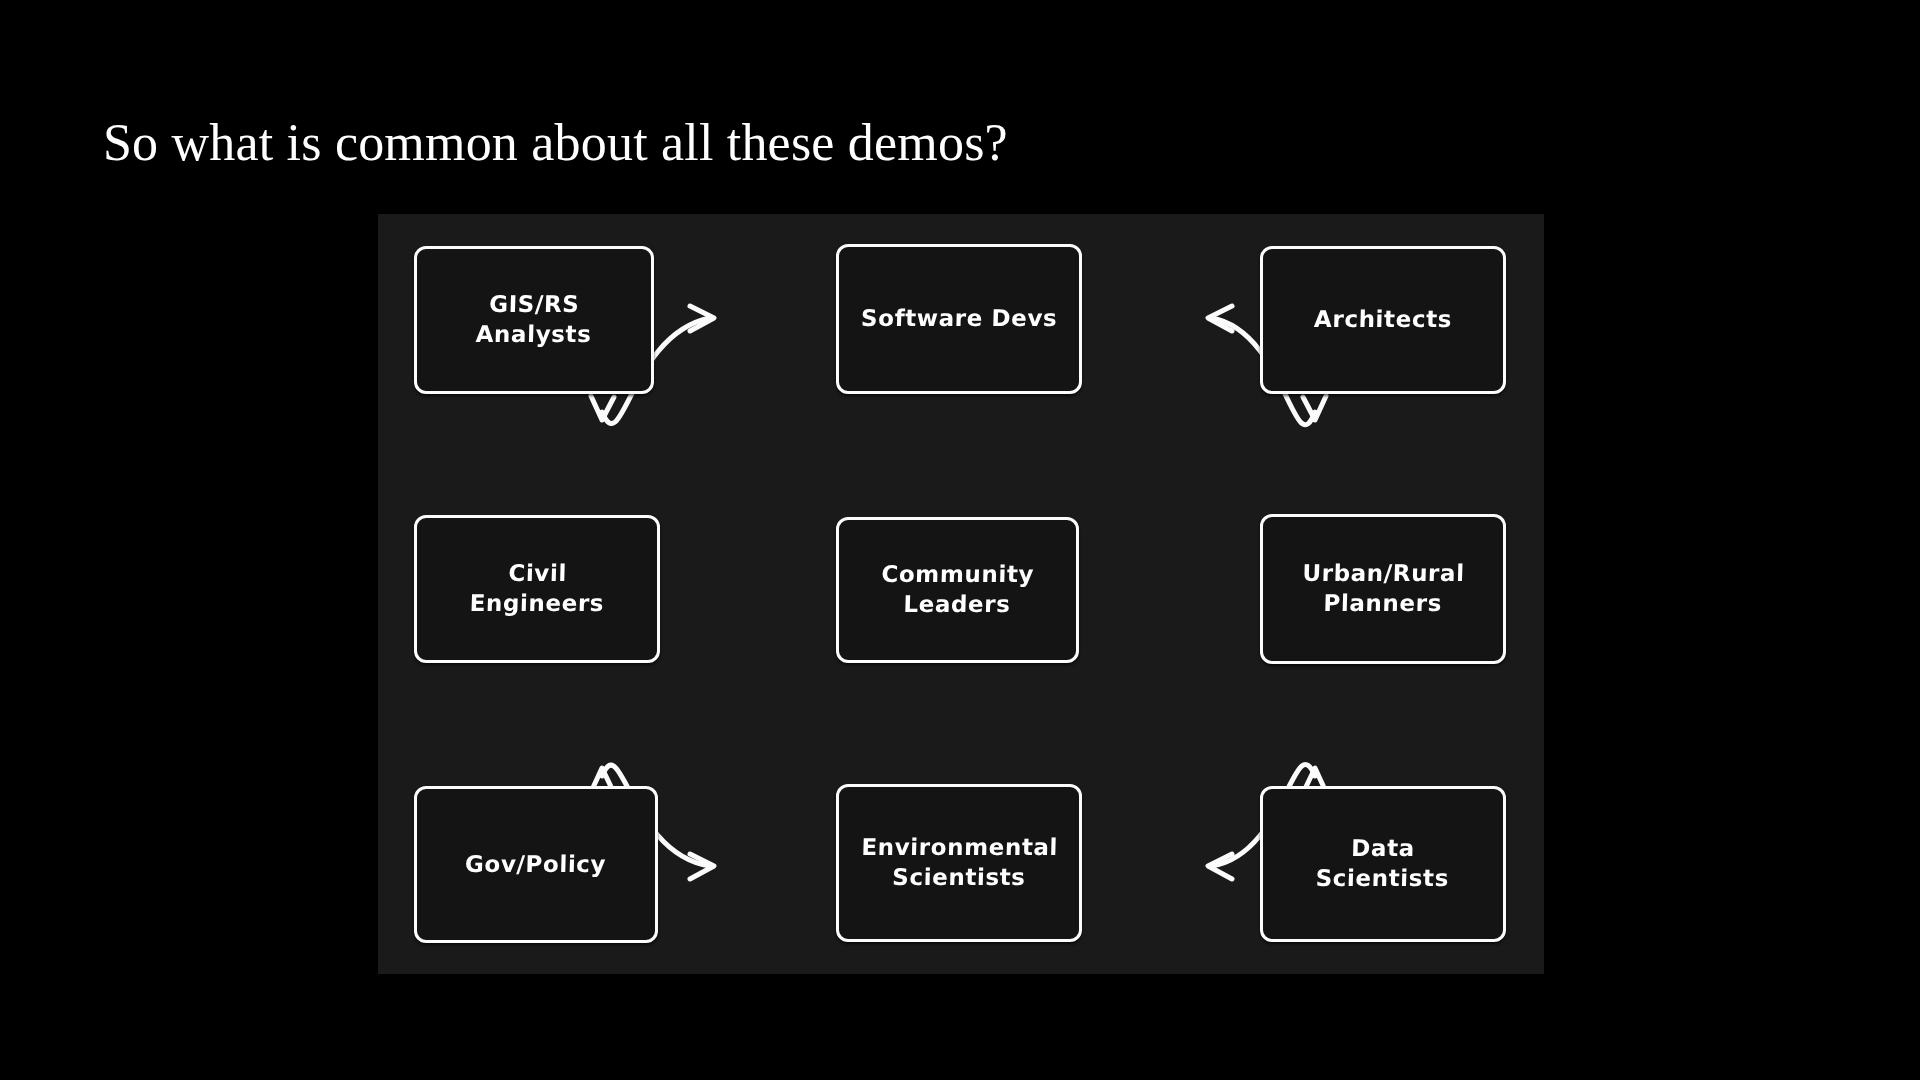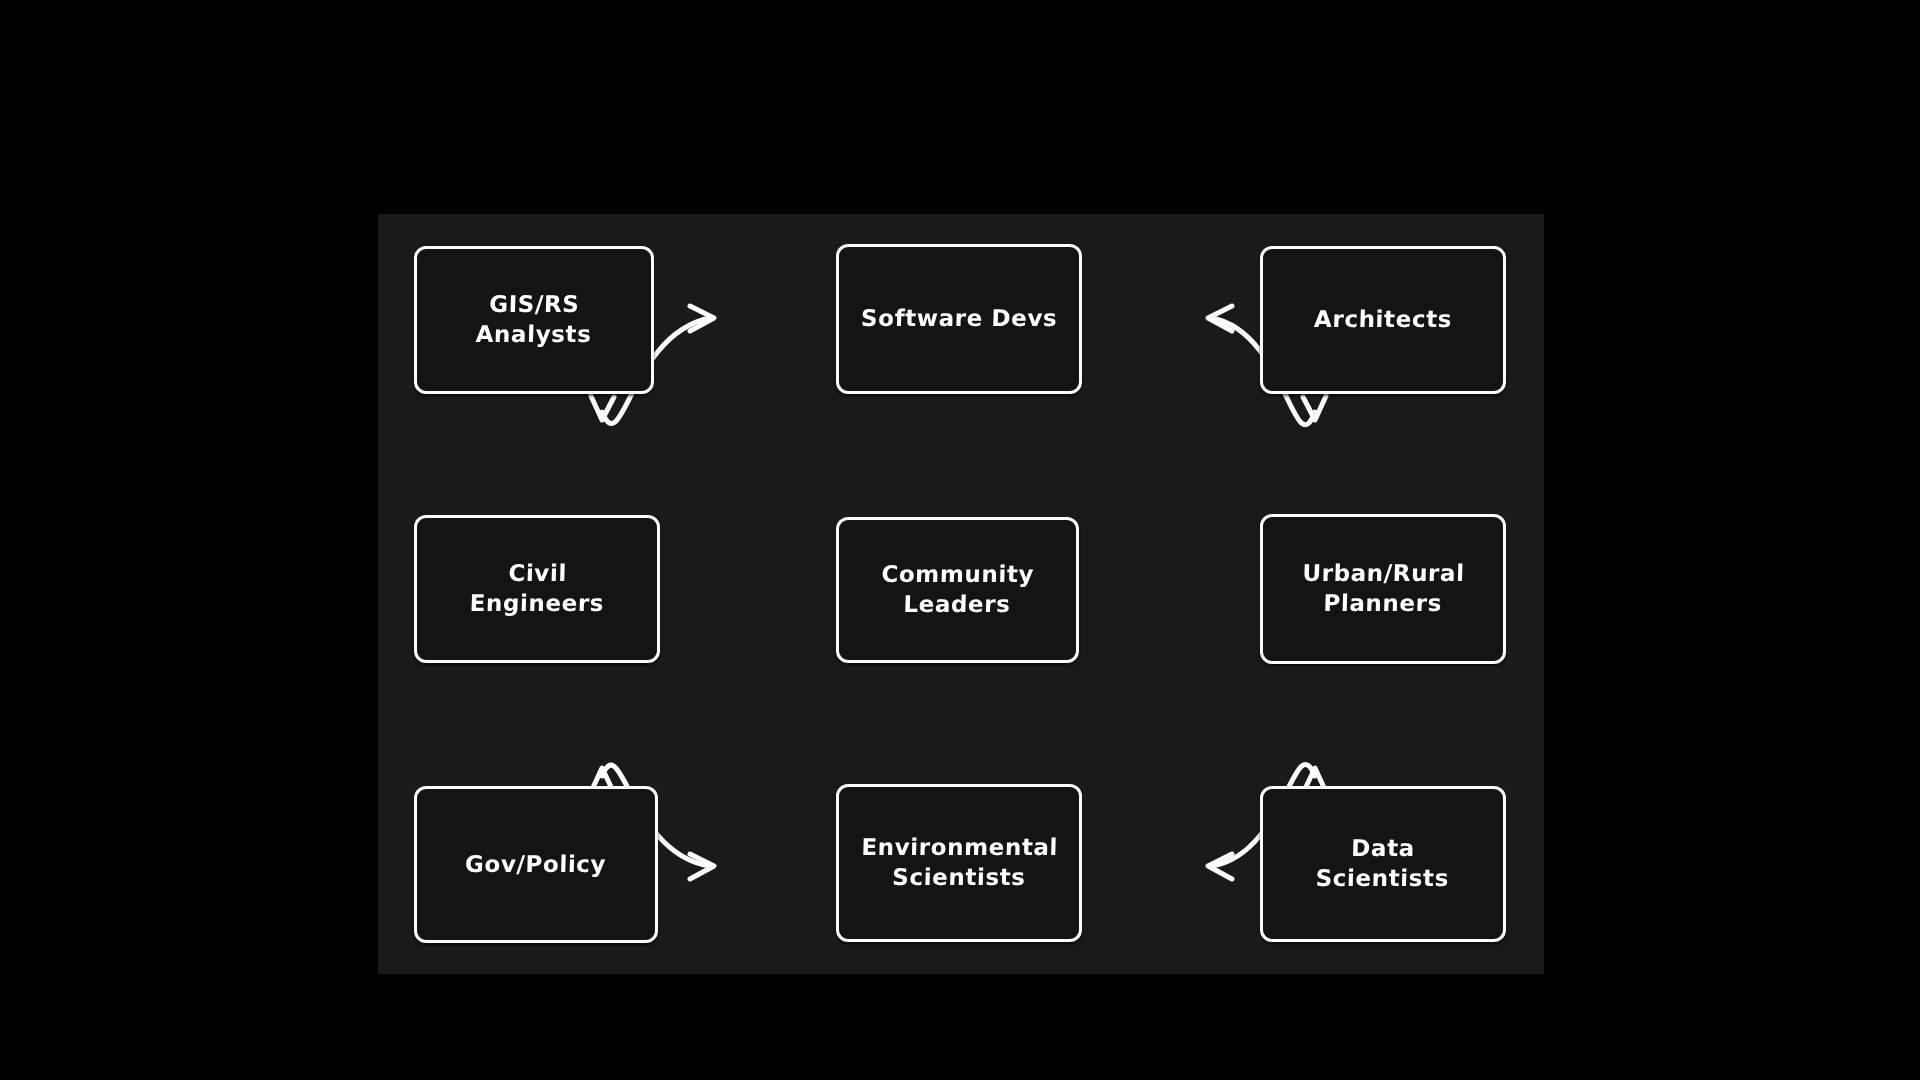--- a/index.html
+++ b/index.html
@@ -106,20 +106,21 @@
     stroke-width: 5;
     stroke-linecap: round;
     stroke-linejoin: round;
   }
 </style>
 </head>
 <body>
 
 <div id="slide">
 
+  <h1 id="slide-title">So what is common about all these demos?</h1>
 
   <div id="diagram-panel">
 
     <svg id="diagram-svg" viewBox="0 0 1166 760">
 
       <g>
         <path class="arrow-path" d="M 224 198 C 245 248, 252 120, 332 104"></path>
         <path class="arrow-head" d="M 312 92 L 336 104 L 312 117"></path>
         <path class="arrow-head" d="M 213 182 L 224 206 L 236 183"></path>
       </g>

